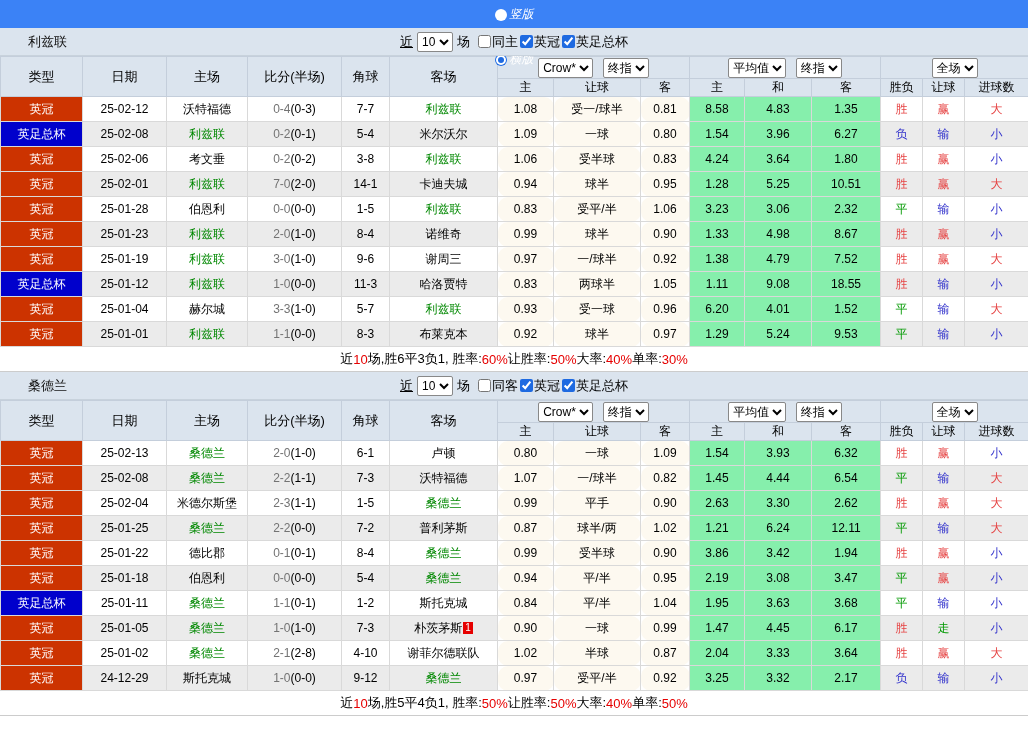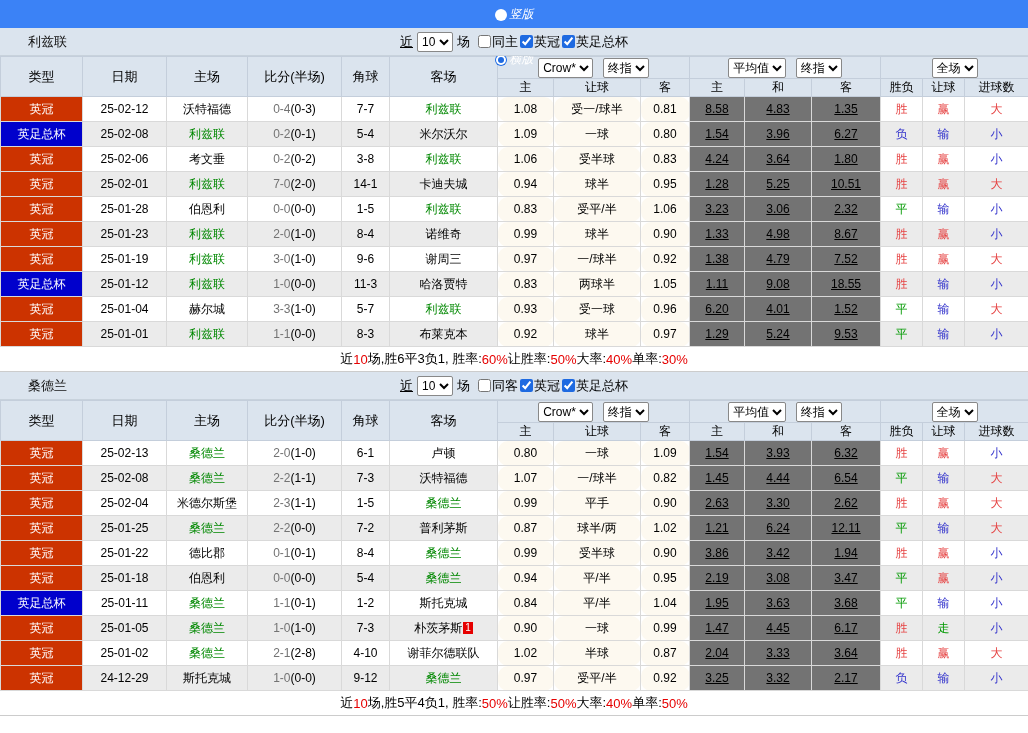--- a/index.html
+++ b/index.html
@@ -47,21 +47,21 @@
     font-size: 13px; padding: 0;
   }
   tr.h1 th { height: 22px; }
   tr.h2 th { height: 17px; font-size: 12px; }
   .dd-cell { vertical-align: middle; }
   .dd-cell select { margin: 0 3px; }
   td { border: 1px solid #d9d9d9; height: 25px; padding: 0; font-size: 12px; }
   tr.odd td { background: #fff; }
   tr.even td { background: #ebebeb; }
   table td.c-odds { background: #fdf9f0; border-radius: 10px; }
-  table td.c-avg { background: #737373; text-decoration: underline; }
+  table td.c-avg { background: #86efac; }
   table td.type-league { background: #cc3300; color: #fff; }
   table td.type-cup { background: #0000cc; color: #fff; }
   .t-green { color: #008800; }
   .ft { color: #737373; }
   .res-r { color: #e64444; }
   .res-b { color: #3333cc; }
   .res-g { color: #009900; }
   .badge1 {
     display: inline-block; background: #e60000; color: #fff; font-size: 10px;
     line-height: 12px; padding: 0 2px; margin-left: 1px; vertical-align: 1px;

